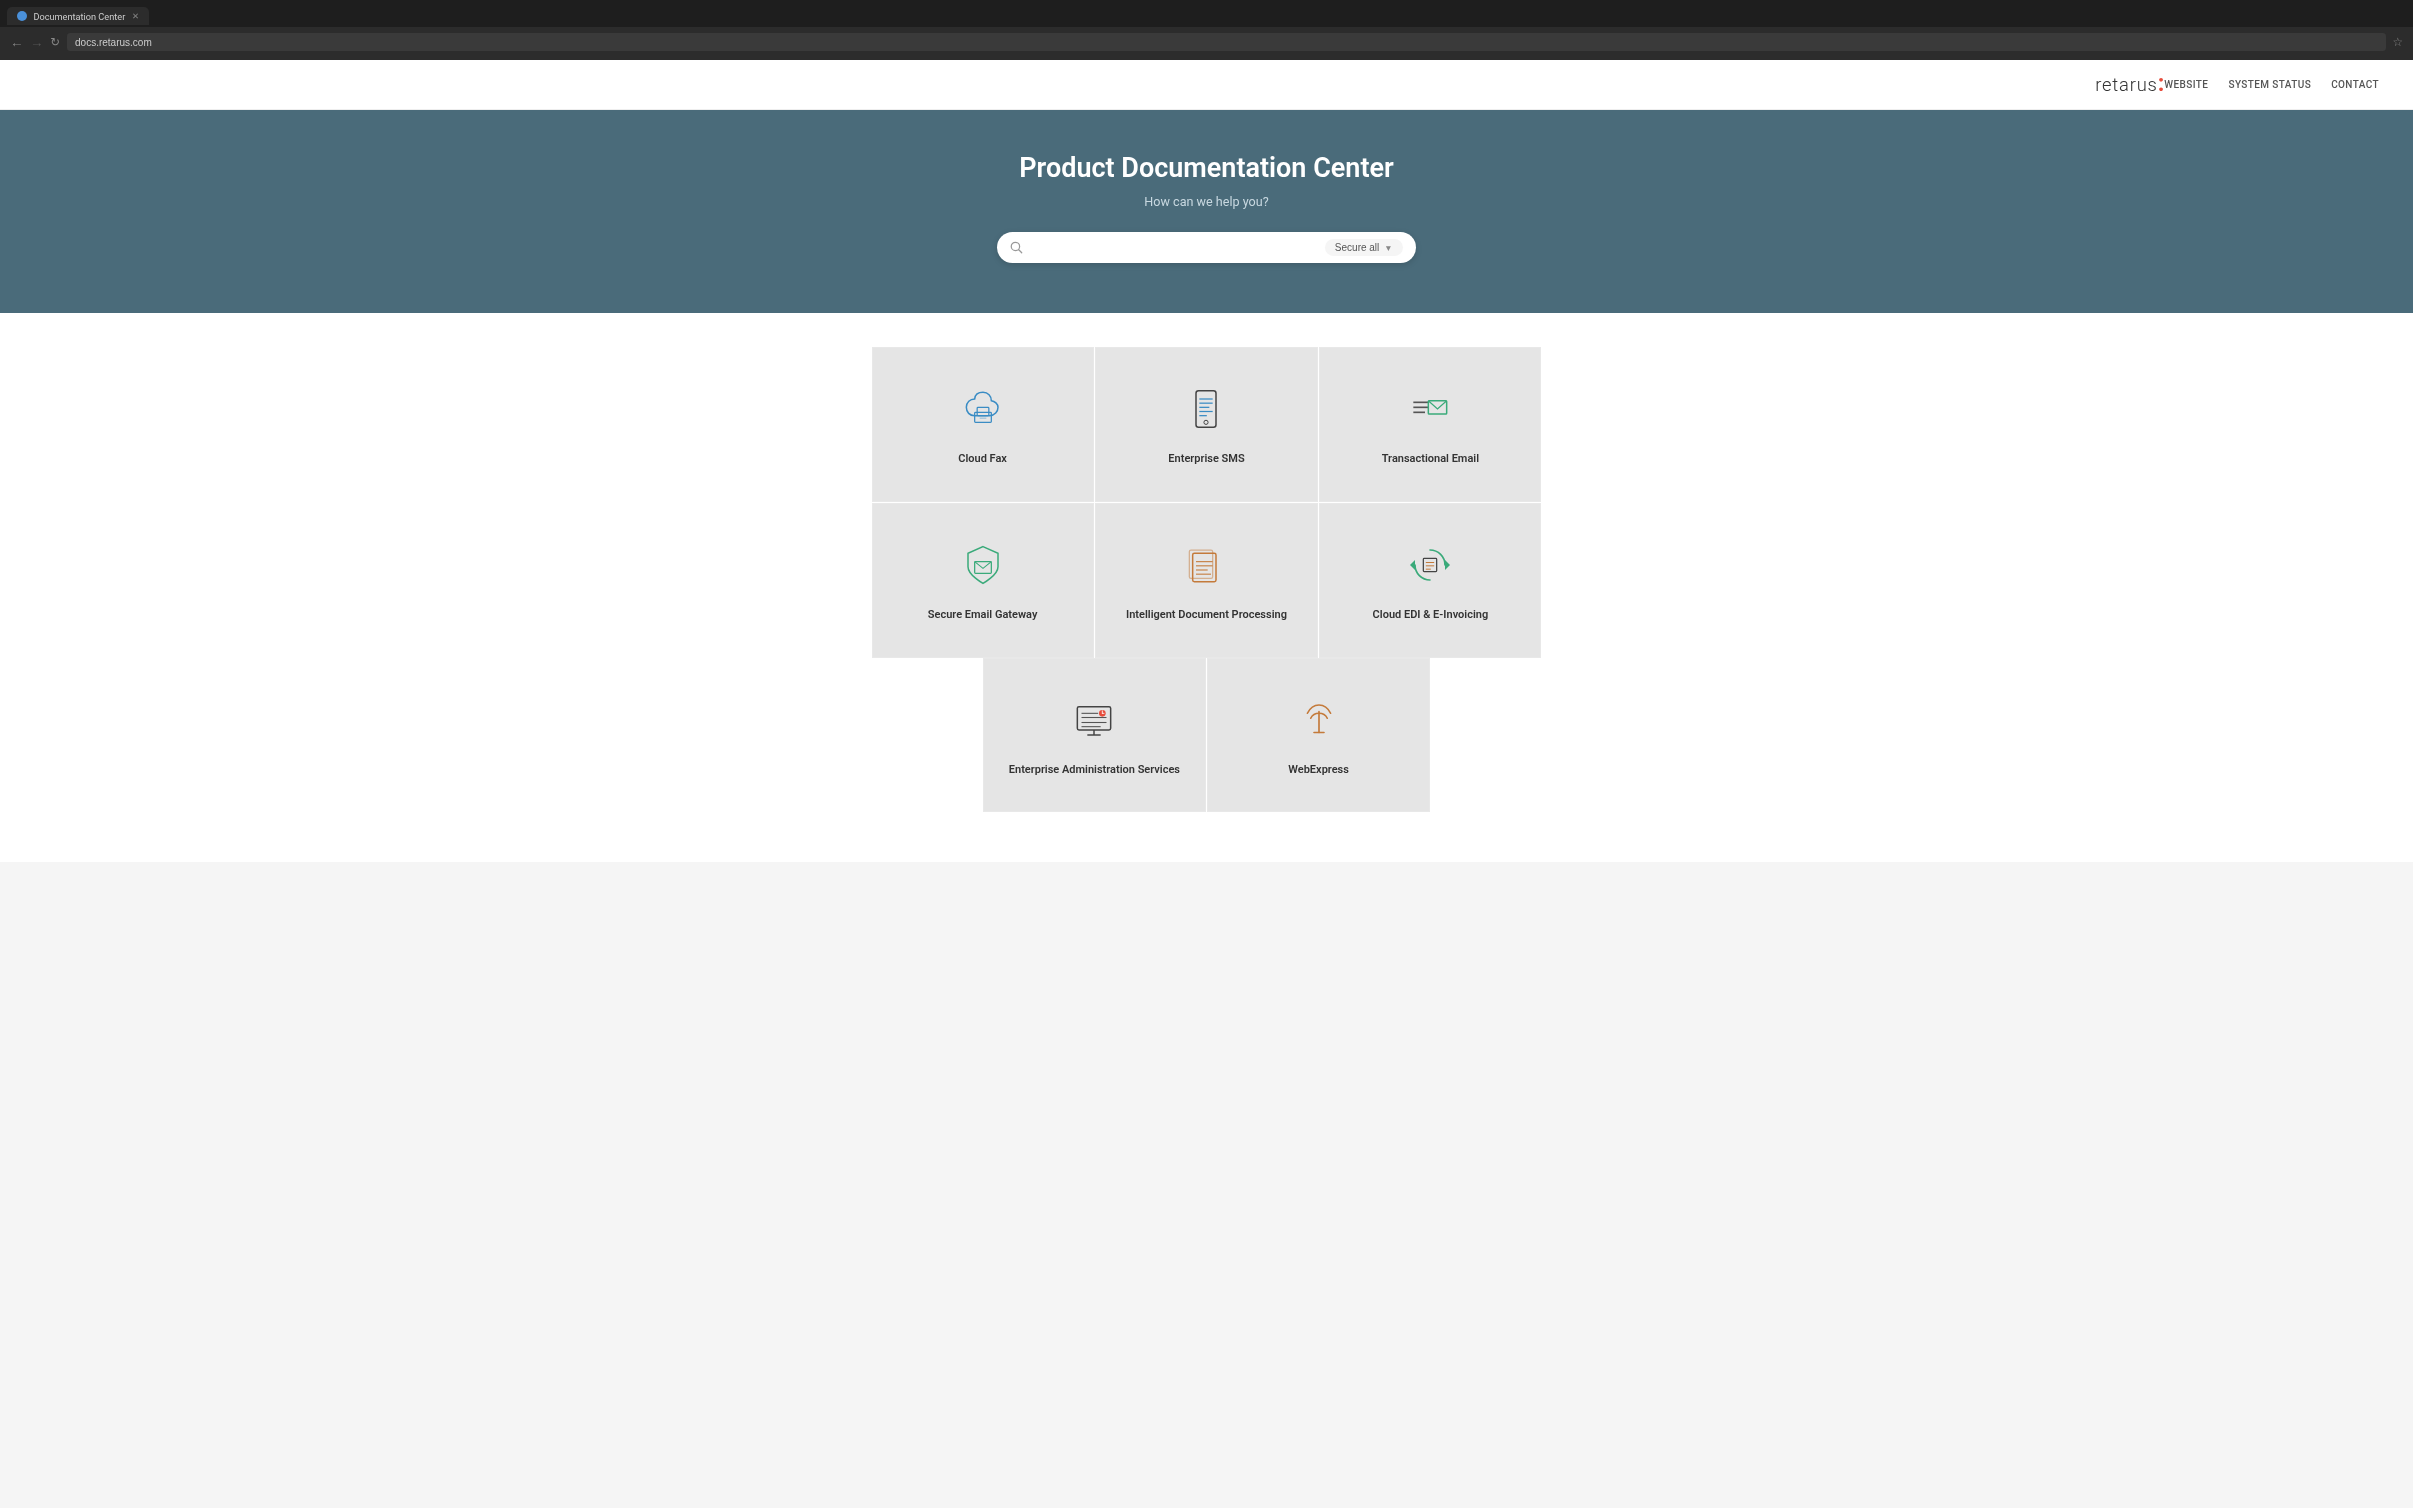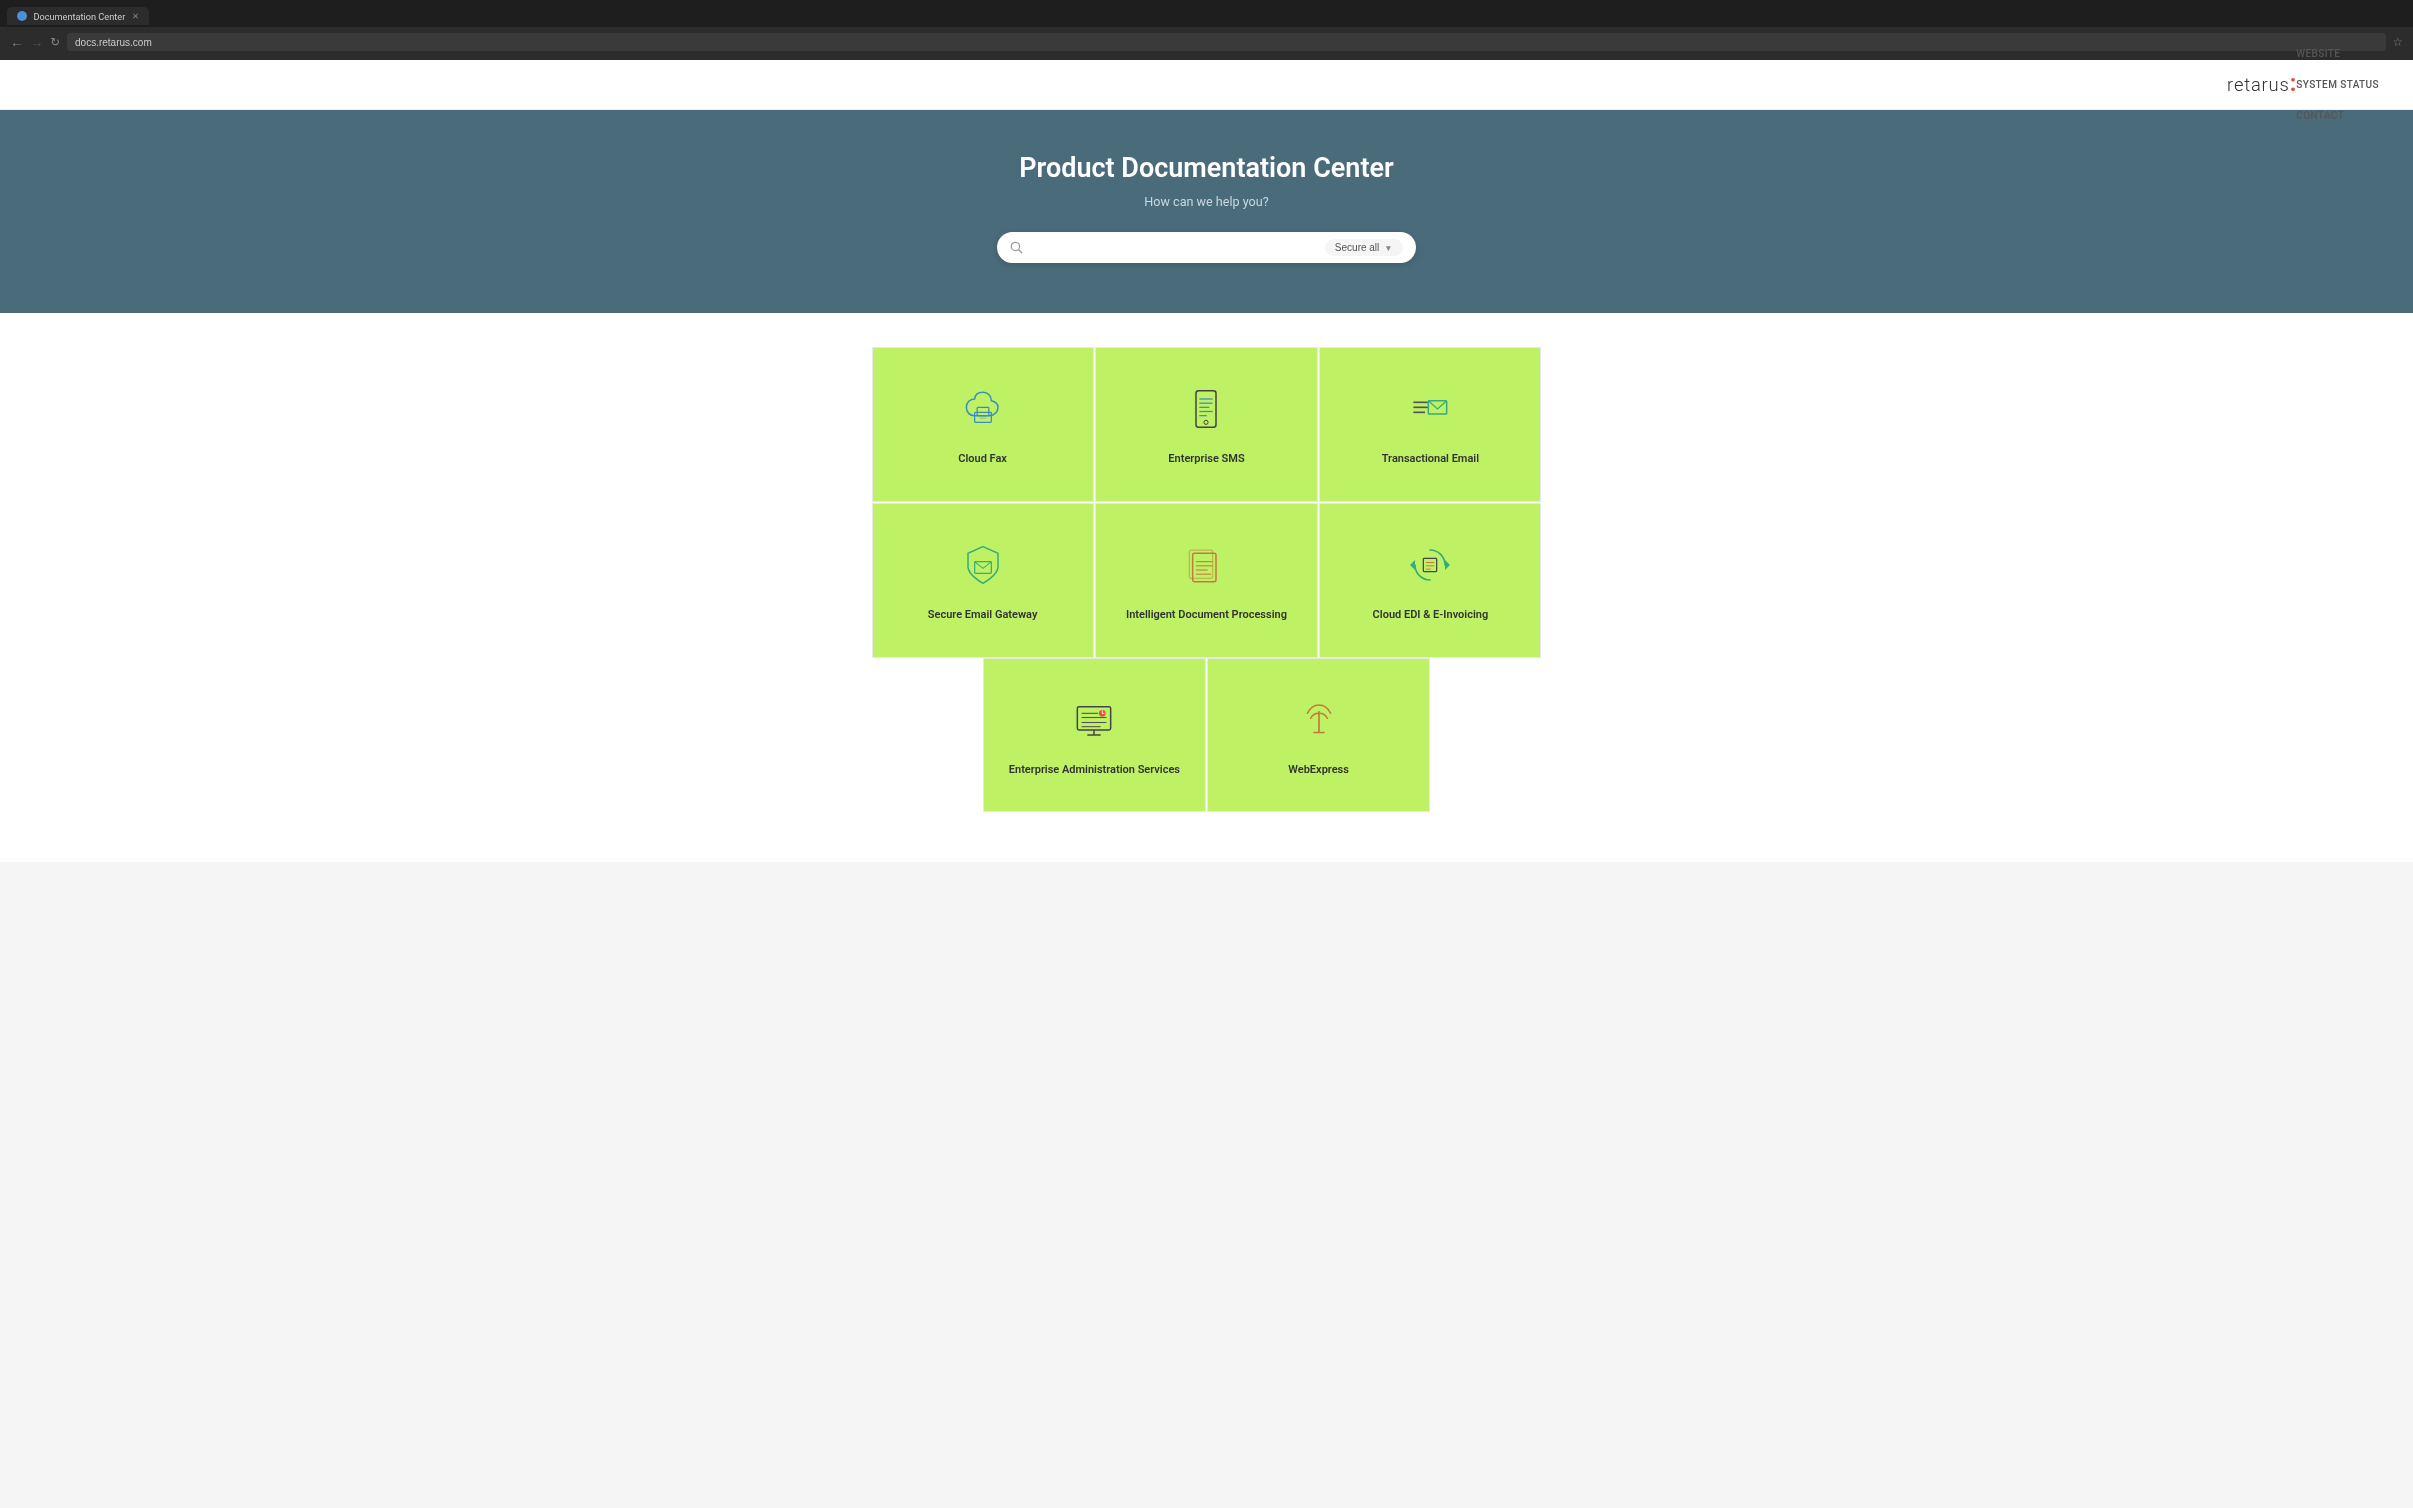--- a/index.html
+++ b/index.html
@@ -14,37 +14,37 @@
     .browser-address-bar { display: flex; align-items: center; padding: 4.2px 10px; background: #2c2c2c; gap: 6.7px; height: 30px; }
     .browser-address-bar .address-input { background: #3a3a3a; border: none; border-radius: 3.4px; color: #ccc; font-size: 10px; padding: 3.4px 8.4px; flex: 1; outline: none; }
     .browser-address-bar .fav-icon { color: #888; font-size: 11.7px; margin-left: auto; }
     .loading-bar { height: 2.5px; background: #2c2c2c; }
 
     
     .navbar { background: #fff; display: flex; align-items: center; justify-content: flex-end; padding: 0 34px; height: 50px; border-bottom: 0.8px solid #eee; }
     .logo { display: flex; align-items: center; }
     .logo-text { font-size: 18.4px; font-weight: 300; color: #333; letter-spacing: 0.8px; }
     .logo-dot { color: #e74c3c; font-weight: bold; font-size: 23.5px; line-height: 1; }
-    .nav-links { display: flex; gap: 20px; flex-direction: column; }
+    .nav-links { display: flex; gap: 20px; }
     .nav-link { color: #555; font-size: 10px; text-decoration: none; font-weight: 500; letter-spacing: 0.4px; cursor: pointer; }
 
     
     .hero { background: #4a6b7a; padding: 42px 17px 50px; text-align: center; }
     .hero-title { color: #fff; font-size: 27px; font-weight: 600; margin-bottom: 10px; }
     .hero-subtitle { color: #c8d8e0; font-size: 12.6px; margin-bottom: 23.5px; }
     .search-bar { display: flex; align-items: center; background: #fff; border-radius: 21px; padding: 6.7px 13.4px; max-width: 419px; margin: 0 auto; box-shadow: 0 1.7px 6.7px rgba(0,0,0,0.15); }
     .search-icon { color: #999; margin-right: 8.4px; font-size: 13.4px; }
     .search-input { border: none; outline: none; flex: 1; font-size: 11.7px; color: #333; background: transparent; }
     .search-dropdown { display: flex; align-items: center; gap: 5px; background: #f5f5f5; border-radius: 12.6px; padding: 3.4px 10px; font-size: 10px; color: #555; cursor: pointer; white-space: nowrap; border: none; }
     .search-dropdown .chevron { font-size: 8.4px; color: #888; }
 
     
     .products-section { padding: 34px 17px 50px; background: #fff; }
     .products-grid { display: grid; grid-template-columns: repeat(3, 1fr); gap: 1.7px; max-width: 670px; margin: 0 auto; }
-    .product-card { background: #bef264; border: 0.8px solid #e8e8e8; display: flex; flex-direction: column; align-items: center; justify-content: center; padding: 34px 17px; cursor: pointer; transition: box-shadow 0.2s; text-decoration: none; }
+    .product-card { background: #e5e5e5; border: 0.8px solid #e8e8e8; display: flex; flex-direction: column; align-items: center; justify-content: center; padding: 34px 17px; cursor: pointer; transition: box-shadow 0.2s; text-decoration: none; }
     .product-icon { width: 54px; height: 54px; margin-bottom: 15px; display: flex; align-items: center; justify-content: center; }
     .product-name { font-size: 11px; font-weight: 600; color: #333; text-align: center; line-height: 1.4; }
 
     
     .products-bottom-row { display: flex; justify-content: center; gap: 1.7px; max-width: 670px; margin: 0 auto; }
     .products-bottom-row .product-card { width: calc(33.33% - 0.8px); }
 
     
     svg { display: block; }
   </style>

